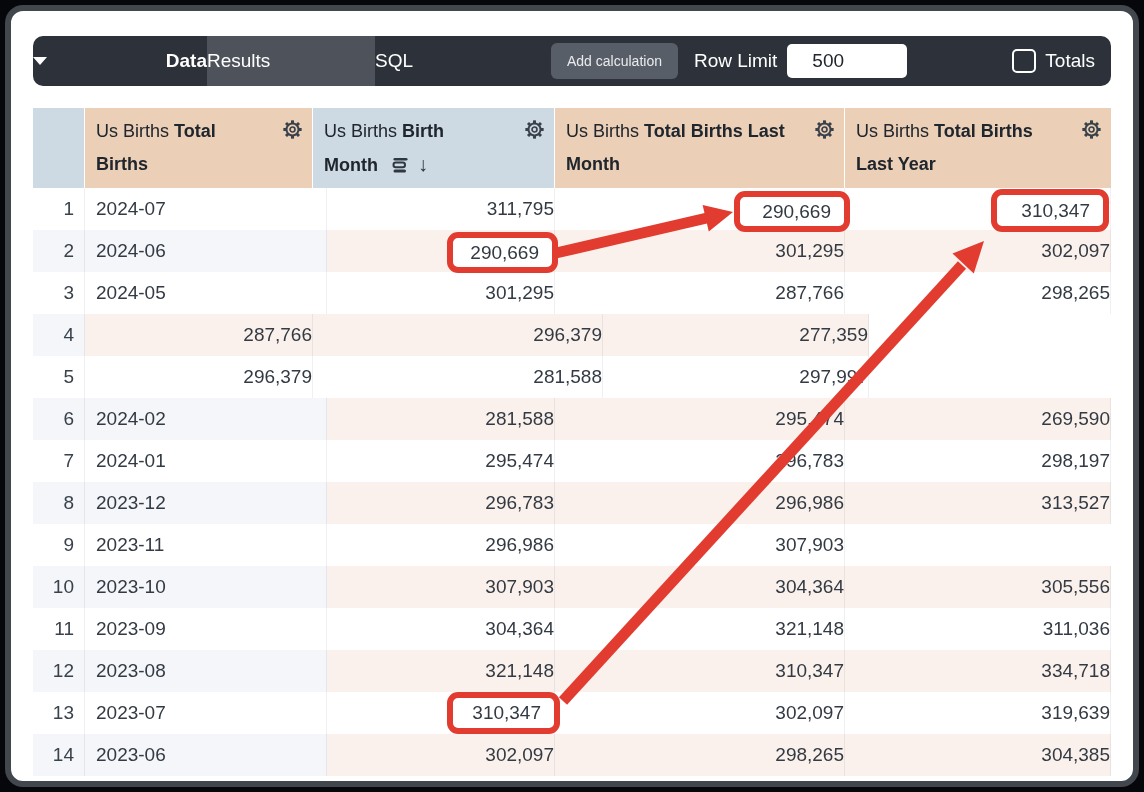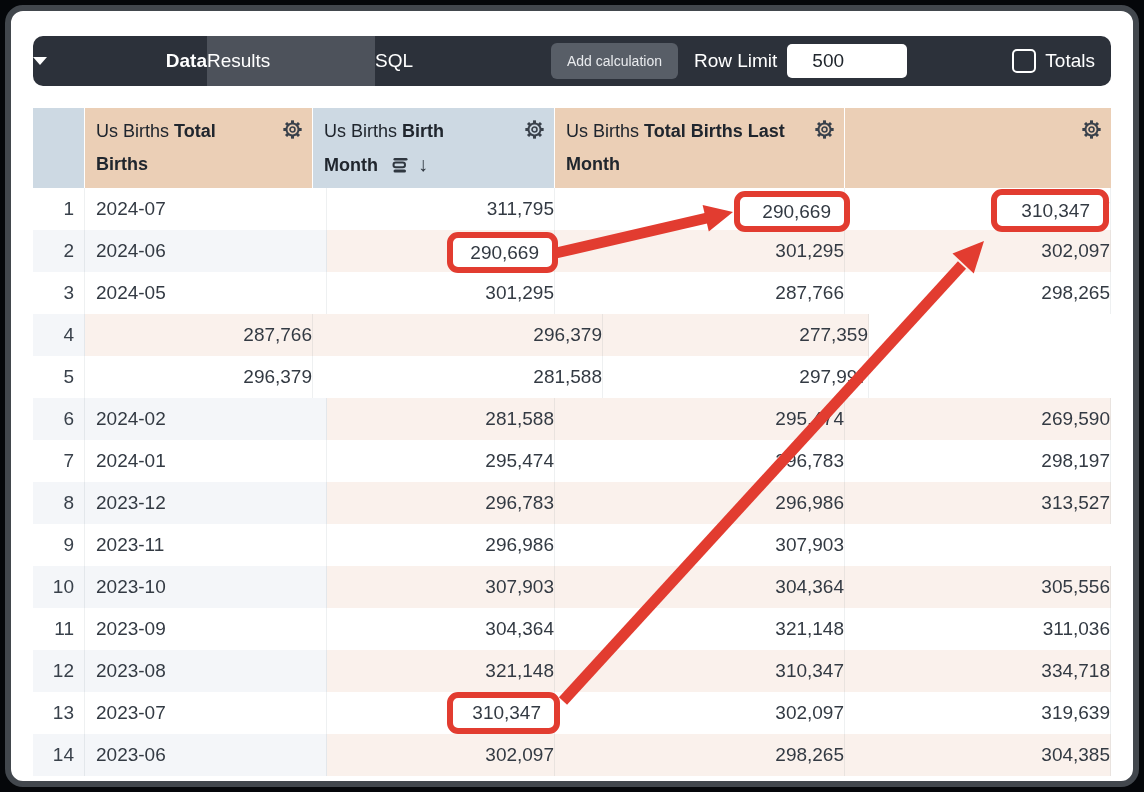--- a/index.html
+++ b/index.html
@@ -140,20 +140,21 @@
                 <line x1="11" y1="17.6" x2="11" y2="20.6"></line>
                 <line x1="6.33" y1="15.67" x2="4.2" y2="17.8"></line>
                 <line x1="4.4" y1="11" x2="1.4" y2="11"></line>
                 <line x1="6.33" y1="6.33" x2="4.2" y2="4.2"></line>
                 <line x1="11" y1="4.4" x2="11" y2="1.4"></line>
                 <line x1="15.67" y1="6.33" x2="17.8" y2="4.2"></line>
               </g>
             </svg></span>
         </div>
         <div class="hcell c4 measure">
+          <span class="htext">Us Births <b>Total Births Last Year</b></span>
           <span class="gear"><svg width="21" height="21" viewBox="0 0 22 22" fill="none" stroke="#39414b">
               <circle cx="11" cy="11" r="6.3" stroke-width="2.1"></circle>
               <circle cx="11" cy="11" r="2.6" stroke-width="1.7"></circle>
               <g stroke-width="3.1">
                 <line x1="17.6" y1="11" x2="20.6" y2="11"></line>
                 <line x1="15.67" y1="15.67" x2="17.8" y2="17.8"></line>
                 <line x1="11" y1="17.6" x2="11" y2="20.6"></line>
                 <line x1="6.33" y1="15.67" x2="4.2" y2="17.8"></line>
                 <line x1="4.4" y1="11" x2="1.4" y2="11"></line>
                 <line x1="6.33" y1="6.33" x2="4.2" y2="4.2"></line>

